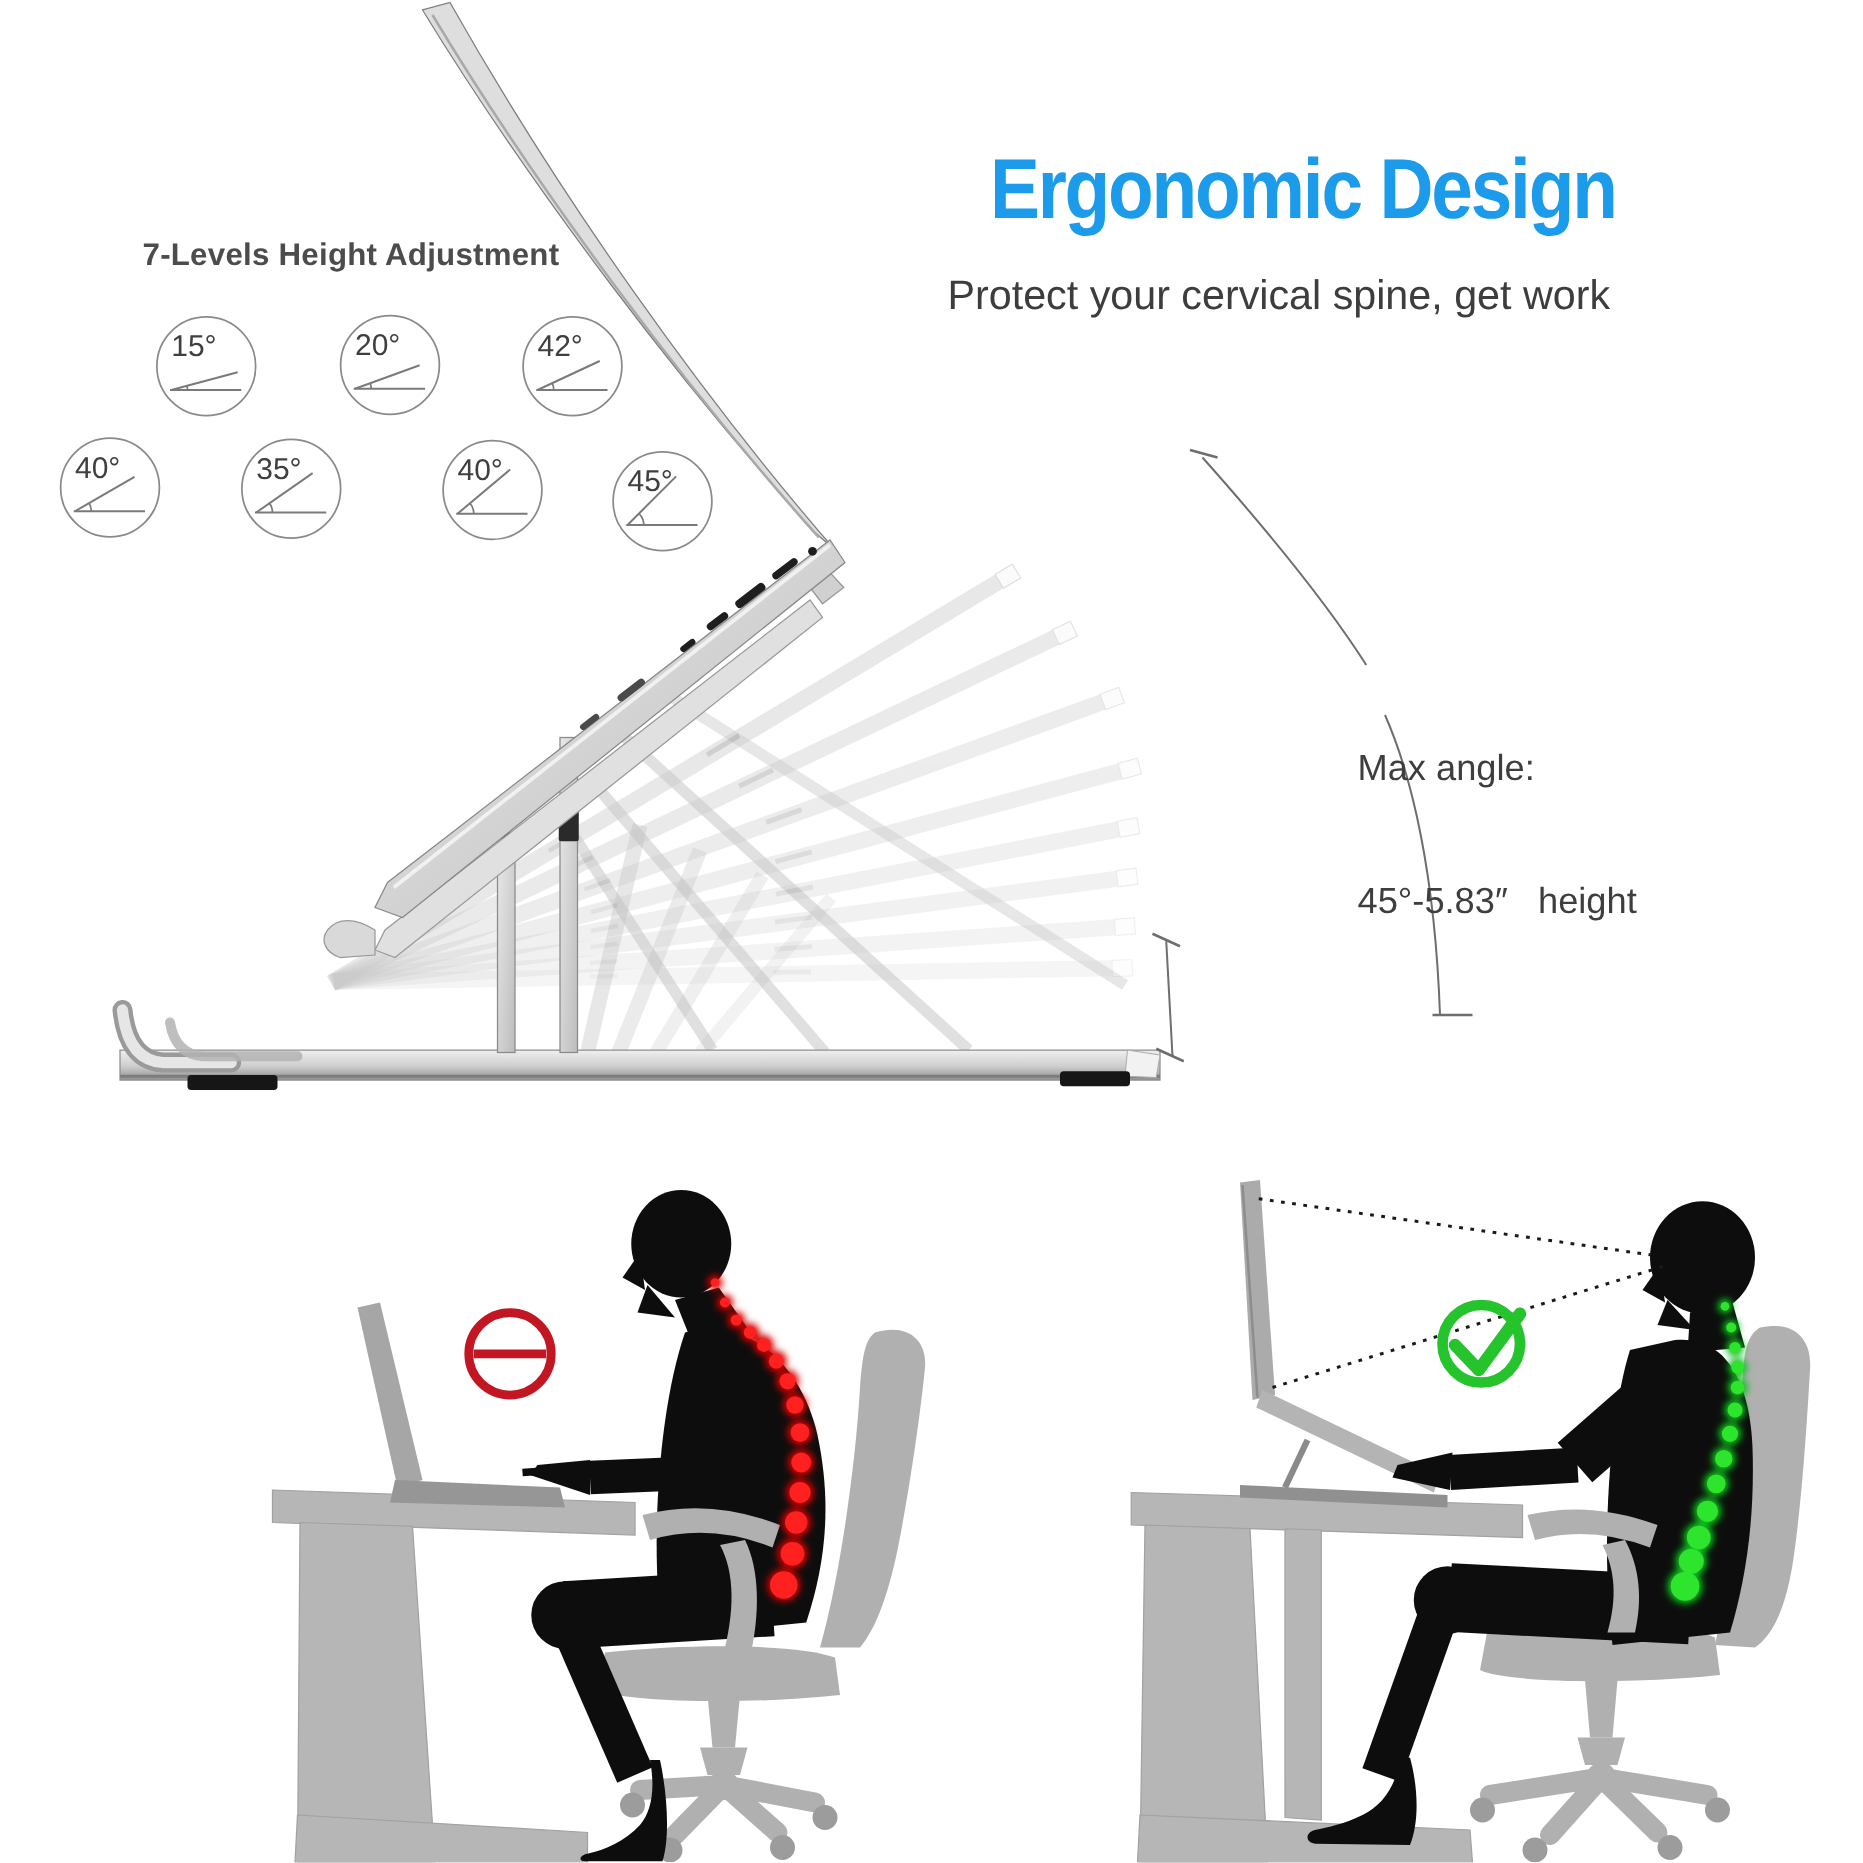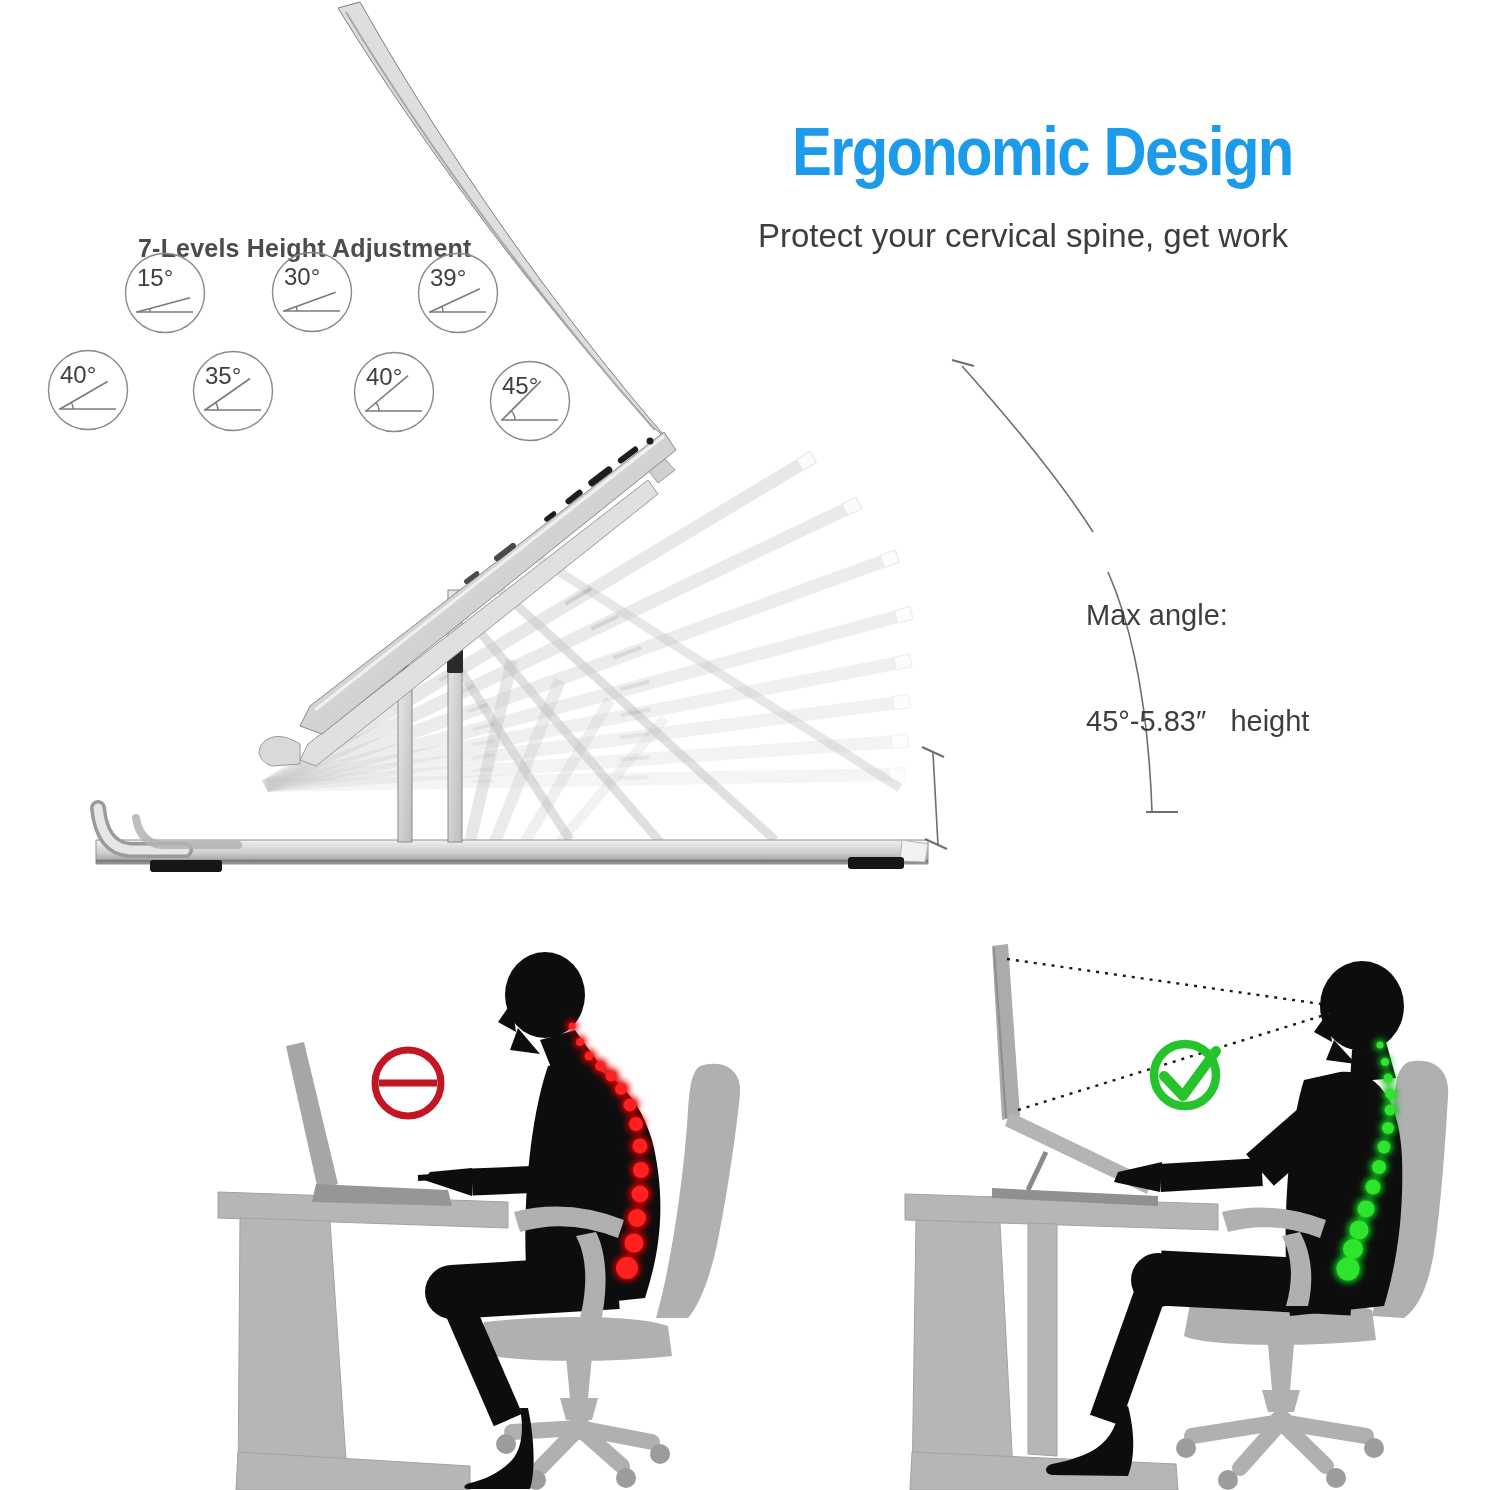--- a/index.html
+++ b/index.html
@@ -1,21 +1,21 @@
 <!DOCTYPE html>
 <html><head>
 <meta charset="utf-8">
 <style>
   html,body{margin:0;padding:0;background:#fff;}
   .canvas{position:relative;width:1490px;height:1490px;background:#ffffff;overflow:hidden;
           font-family:"Liberation Sans", sans-serif;}
   svg{display:block;}
   #scene{position:absolute;left:0;top:0;}
-  .levels-title{position:absolute;left:138px;top:190px;font-size:25px;font-weight:700;
-                color:#4c4c4c;letter-spacing:.2px;margin-top:44px;}
+  .levels-title{position:absolute;left:114px;top:190px;font-size:25px;font-weight:700;
+                color:#4c4c4c;letter-spacing:.2px;}
   .angle-badge{position:absolute;width:82px;height:82px;text-align:center;}
   .angle-badge svg{position:absolute;left:0;top:0;}
   .angle-label{position:absolute;left:13px;top:12px;font-size:24px;color:#3f3f3f;}
   .hero-heading{position:absolute;left:792px;top:112px;font-size:68px;font-weight:700;
                 color:#1b9be9;letter-spacing:-2px;transform:scaleX(.88);transform-origin:left top;white-space:nowrap;}
   .hero-subtitle{position:absolute;left:758px;top:214px;font-size:33px;color:#3d3d3d;line-height:1.32;}
   .dim-label{position:absolute;font-size:29px;color:#3e3e3e;line-height:1.22;white-space:pre;}
   .dim-max{left:1086px;top:527px;}
   .dim-min{left:933px;top:789px;}
 </style>
@@ -353,30 +353,30 @@
   </svg>
   <span class="angle-label">15°</span>
 </div>
 <div class="angle-badge" style="left:271px;top:251px;">
   <svg width="82" height="82" viewBox="0 0 82 82">
     <circle cx="41" cy="41" r="39.5" fill="none" stroke="#8a8a8a" stroke-width="1.4"></circle>
     <line x1="12" y1="60" x2="69" y2="60" stroke="#7a7a7a" stroke-width="1.6"></line>
     <line x1="13" y1="60" x2="64.7" y2="41.2" stroke="#7a7a7a" stroke-width="1.6"></line>
     <path d="M26 60 A13 13 0 0 0 25.2 55.6" fill="none" stroke="#7a7a7a" stroke-width="1.4"></path>
   </svg>
-  <span class="angle-label">30°</span>
+  <span class="angle-label">20°</span>
 </div>
 <div class="angle-badge" style="left:417px;top:252px;">
   <svg width="82" height="82" viewBox="0 0 82 82">
     <circle cx="41" cy="41" r="39.5" fill="none" stroke="#8a8a8a" stroke-width="1.4"></circle>
     <line x1="12" y1="60" x2="69" y2="60" stroke="#7a7a7a" stroke-width="1.6"></line>
     <line x1="13" y1="60" x2="62.8" y2="36.8" stroke="#7a7a7a" stroke-width="1.6"></line>
     <path d="M26 60 A13 13 0 0 0 24.8 54.5" fill="none" stroke="#7a7a7a" stroke-width="1.4"></path>
   </svg>
-  <span class="angle-label">39°</span>
+  <span class="angle-label">42°</span>
 </div>
 <div class="angle-badge" style="left:47px;top:349px;">
   <svg width="82" height="82" viewBox="0 0 82 82">
     <circle cx="41" cy="41" r="39.5" fill="none" stroke="#8a8a8a" stroke-width="1.4"></circle>
     <line x1="12" y1="60" x2="69" y2="60" stroke="#7a7a7a" stroke-width="1.6"></line>
     <line x1="13" y1="60" x2="60.6" y2="32.5" stroke="#7a7a7a" stroke-width="1.6"></line>
     <path d="M26 60 A13 13 0 0 0 24.3 53.5" fill="none" stroke="#7a7a7a" stroke-width="1.4"></path>
   </svg>
   <span class="angle-label">40°</span>
 </div>

